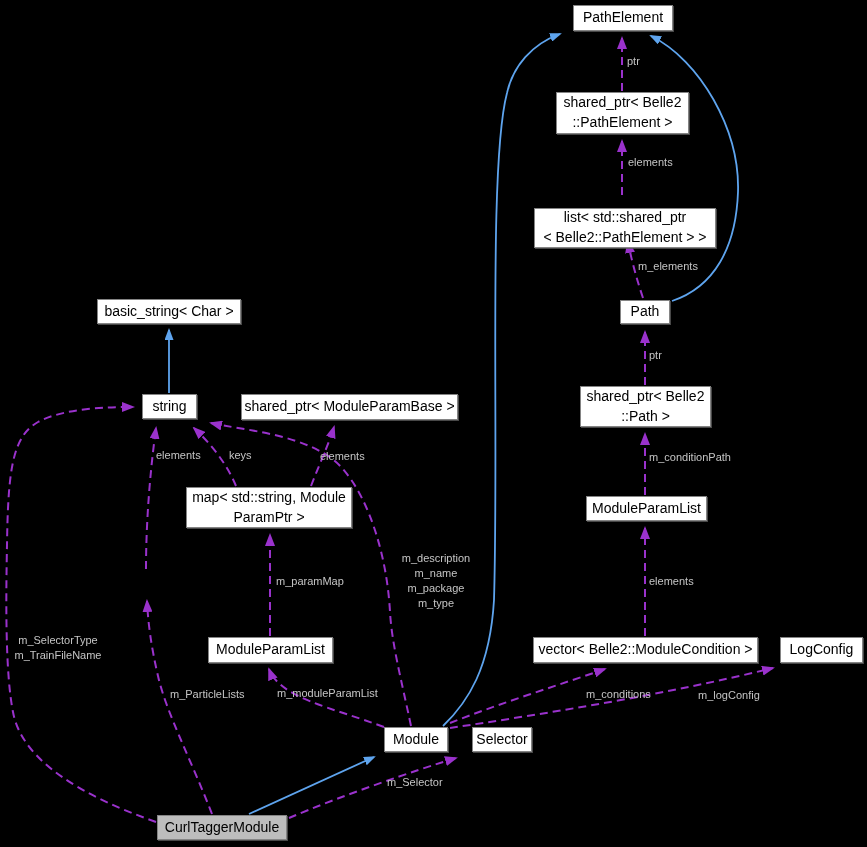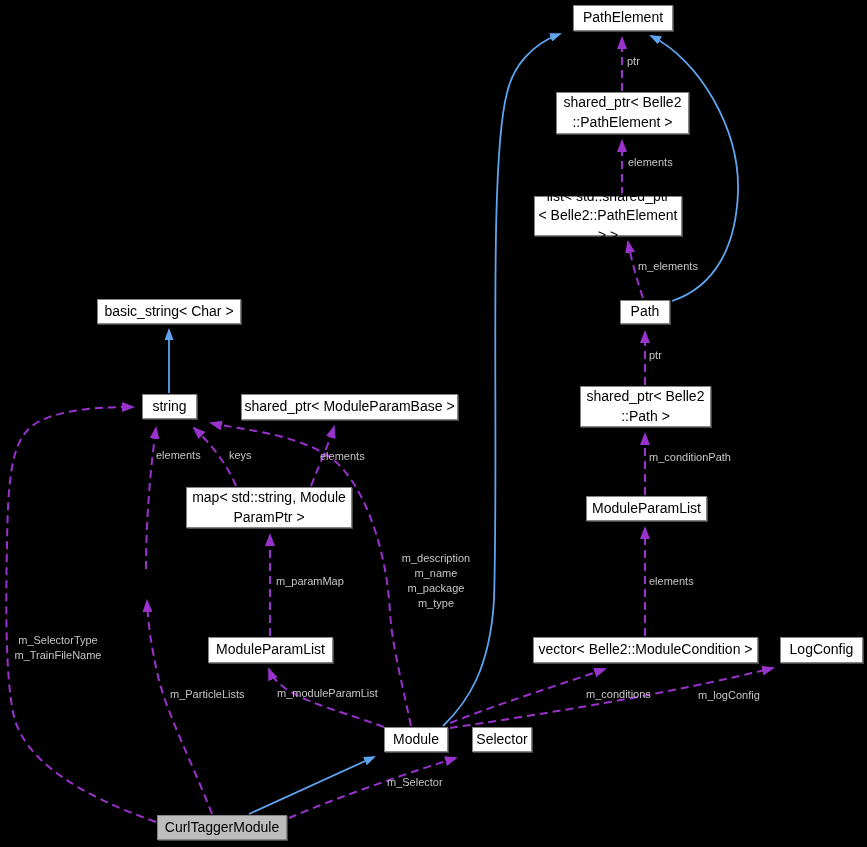--- a/index.html
+++ b/index.html
@@ -74,21 +74,21 @@
     <path class="edge-purple" d="M236,486 C227,464 211,444 194,428" marker-end="url(#arrow-purple)"></path>
     <path class="edge-purple" d="M311,486 C319,465 328,446 334,427" marker-end="url(#arrow-purple)"></path>
     <path class="edge-purple" d="M146,569 C146,522 150,472 156,428" marker-end="url(#arrow-purple)"></path>
     <path class="edge-purple" d="M212,814 C192,762 166,712 158,676 C151,646 148,622 147,601" marker-end="url(#arrow-purple)"></path>
     <path class="edge-purple" d="M156,822 C85,797 22,762 13,712 C5,672 6,595 7,545 C8,468 13,436 38,422 C64,408 108,407 133,407" marker-end="url(#arrow-purple)"></path>
   </svg>
 
   <div class="node" style="left:573px;top:5px;width:100px;height:26px">PathElement</div>
   <div class="node" style="left:556px;top:92px;width:133px;height:42px">shared_ptr&lt; Belle2
 ::PathElement &gt;</div>
-  <div class="node" style="left:534px;top:196px;width:148px;height:40px">list&lt; std::shared_ptr
+  <div class="node" style="left:534px;top:208px;width:182px;height:40px">list&lt; std::shared_ptr
 &lt; Belle2::PathElement &gt; &gt;</div>
   <div class="node" style="left:620px;top:300px;width:50px;height:24px">Path</div>
   <div class="node" style="left:580px;top:386px;width:131px;height:41px">shared_ptr&lt; Belle2
 ::Path &gt;</div>
   <div class="node" style="left:586px;top:496px;width:121px;height:25px">ModuleParamList</div>
   <div class="node" style="left:533px;top:637px;width:225px;height:26px">vector&lt; Belle2::ModuleCondition &gt;</div>
   <div class="node" style="left:780px;top:637px;width:83px;height:26px">LogConfig</div>
   <div class="node" style="left:384px;top:727px;width:64px;height:25px">Module</div>
   <div class="node" style="left:472px;top:727px;width:60px;height:25px">Selector</div>
   <div class="node focus" style="left:157px;top:815px;width:130px;height:25px">CurlTaggerModule</div>

